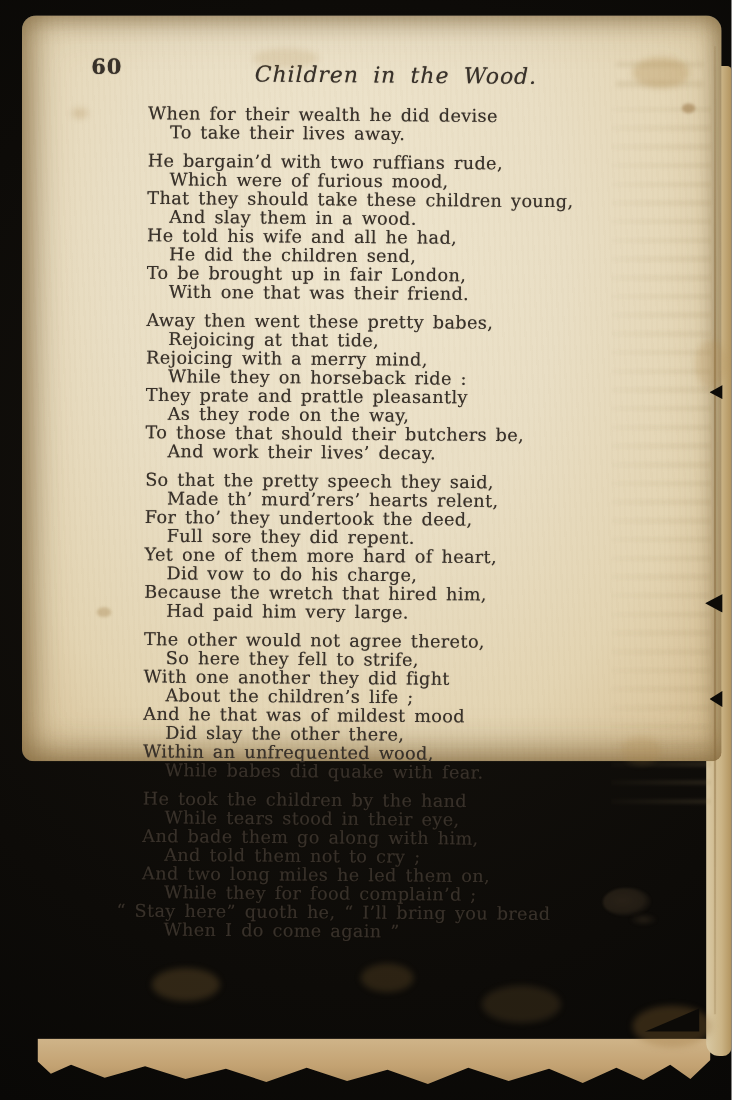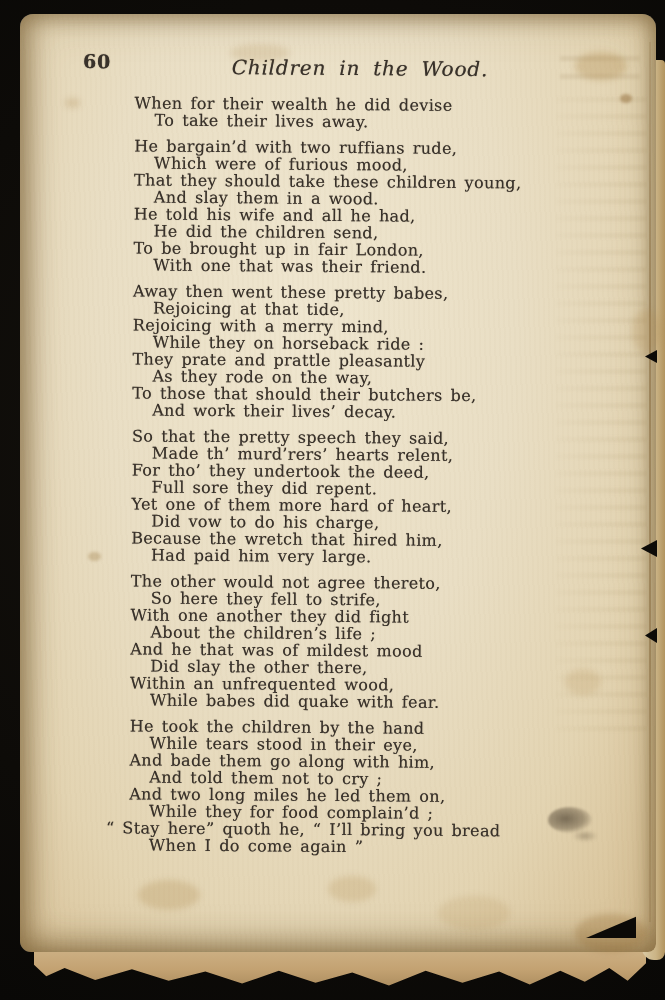--- a/index.html
+++ b/index.html
@@ -17,21 +17,21 @@
     background:linear-gradient(to bottom,#cfb489 0%,#c3a272 55%,#a98a5c 100%);
     clip-path:polygon(0 0,100% 0,100% 42%,97% 80%,94% 52%,90% 82%,86% 58%,81% 88%,76% 60%,70% 84%,64% 58%,58% 90%,52% 62%,46% 84%,40% 58%,34% 86%,28% 60%,22% 80%,16% 55%,10% 78%,5% 52%,2% 70%,0 45%);
   }
   
   .fore-edge{
     position:absolute;left:642px;top:60px;width:23px;height:900px;z-index:1;
     background:linear-gradient(to right,#d9c9a4,#cbb486 60%,#b2945f);
     border-radius:10px 4px 8px 12px;
   }
   .page{
-    position:absolute;left:20px;top:14px;width:636px;height:938px;z-index:2;
+    position:absolute;left:20px;top:14px;width:636px;height:678px;z-index:2;
     border-radius:13px 14px 8px 11px;
     background:
       repeating-linear-gradient(88deg, rgba(140,110,60,0.025) 0 2px, rgba(0,0,0,0) 2px 5px),
       radial-gradient(ellipse at 45% 32%, #efe6cf 0%, var(--paper) 42%, #e3d4b2 72%, #d5bd91 100%);
     box-shadow:
       inset 0 0 46px rgba(120,88,40,0.28),
       inset 14px 0 22px rgba(105,80,40,0.30),
       inset -8px 0 14px rgba(105,80,40,0.22),
       inset 0 -14px 24px rgba(110,82,40,0.33),
       inset 0 10px 16px rgba(110,85,45,0.18);

